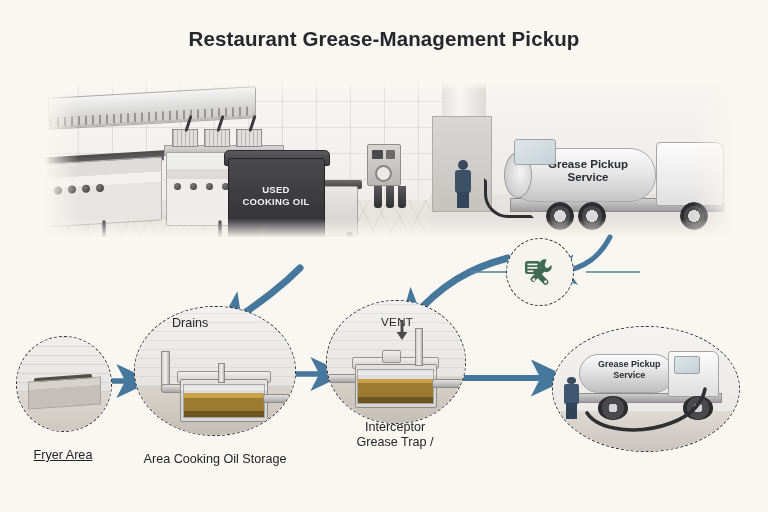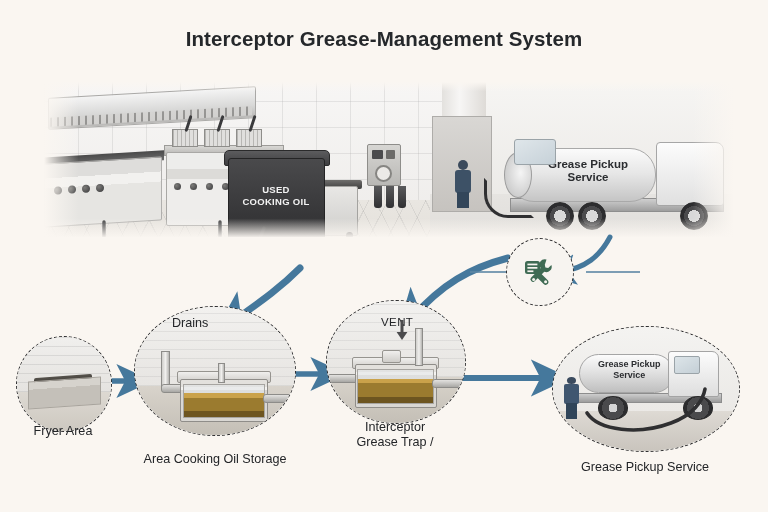--- a/index.html
+++ b/index.html
@@ -287,21 +287,21 @@
   }
 
   
   #arrows { position:absolute; left:0; top:0; width:768px; height:512px; pointer-events:none; }
 </style>
 </head>
 <body>
 
 <div id="canvas">
 
-  <div class="title">Interceptor Grease-Management System</div>
+  <div class="title">Restaurant Grease-Management Pickup</div>
 
   <div class="scene">
     <div class="scene-inner">
       <div class="wall-back"></div>
       <div class="wall-tile"></div>
       <div class="wall-right"></div>
       <div class="wall-col"></div>
       <div class="floor-kitchen"></div>
       <div class="floor-dock"></div>
 
@@ -437,21 +437,21 @@
   </div>
 
   <div class="inset" style="left:16px; top:336px; width:94px; height:94px;">
     <div class="inset-img">
       <div class="fry-wall"></div>
       <div class="fry-floor"></div>
       <div class="fry-vat"></div>
       <div class="fry-unit"></div>
     </div>
   </div>
-  <div class="inset-label" style="left:6px; top:424px; width:114px;">Fryer Area</div>
+  <div class="inset-label" style="left:6px; top:448px; width:114px;text-decoration:underline;">Fryer Area</div>
 
   <div class="inset" style="left:134px; top:306px; width:160px; height:128px;">
     <div class="inset-img">
       <div class="gt-wall"></div>
       <div class="gt-floor"></div>
 
       <div class="gt-vertpipe" style="left:16%; top:34%; width:7px; height:28%;"></div>
       <div class="gt-pipe" style="left:16%; top:60%; width:26%; height:7px;"></div>
 
       <div class="gt-lid" style="left:26%; top:50%; width:58%; height:8%;"></div>
@@ -508,15 +508,14 @@
       <div class="ti-worker">
         <span class="h"></span>
           <span class="b"></span>
           <span class="l"></span>
       </div>
       <svg style="position:absolute;left:0;top:0;width:100%;height:100%;">
         <path d="M34 86 C 46 104, 86 108, 118 96 C 140 88, 150 74, 152 62" fill="none" stroke="#2f2f31" stroke-width="3.6" stroke-linecap="round"></path>
       </svg>
     </div>
   </div>
-  <div class="inset-label" style="left:548px; top:460px; width:194px;">Grease Pickup Service</div>
 
 </div>
 
 </body></html>

